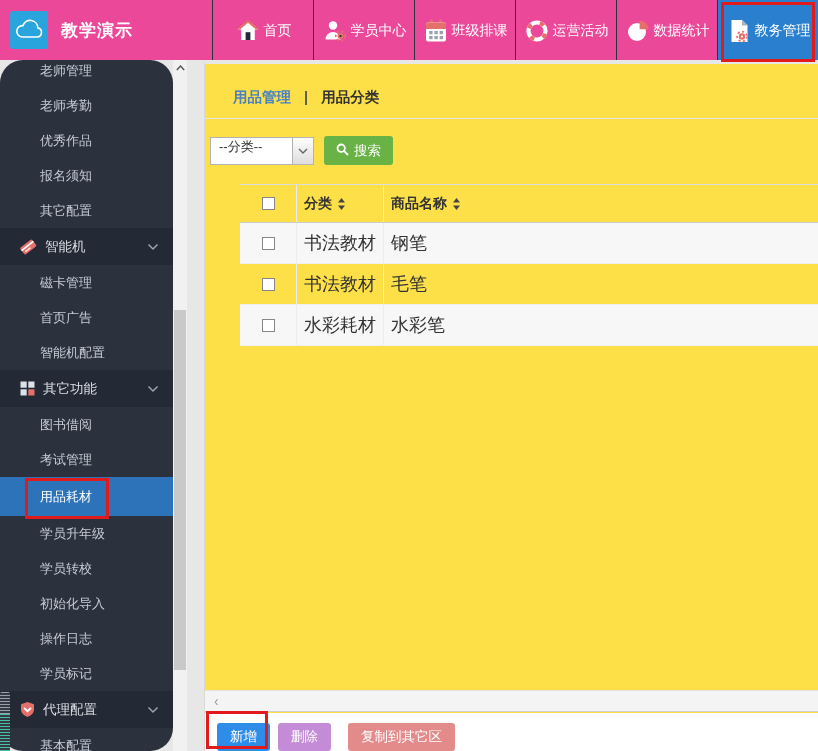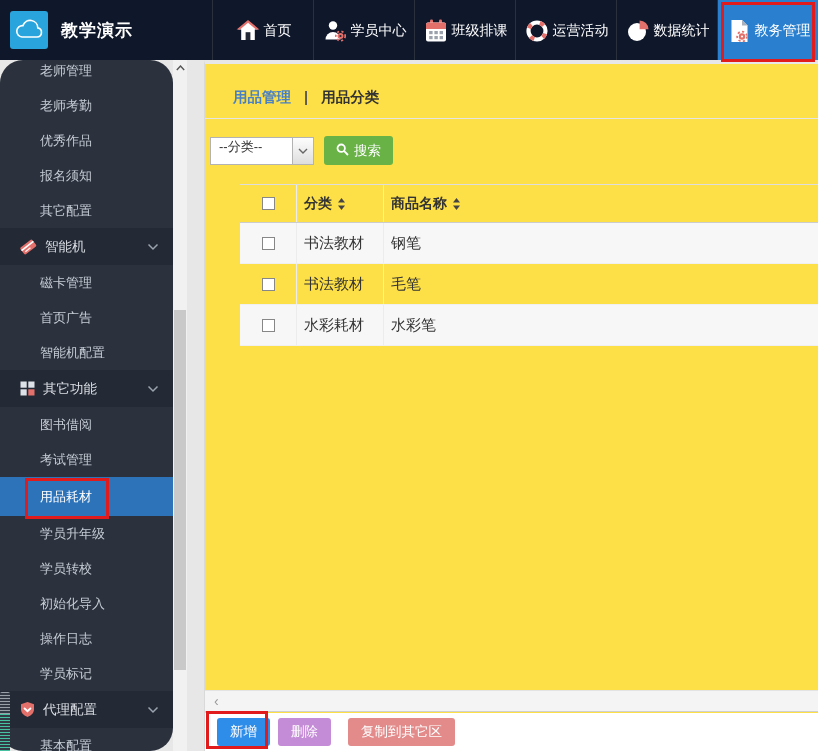--- a/index.html
+++ b/index.html
@@ -2,21 +2,21 @@
 <html><head>
 <meta charset="utf-8">
 <style>
   * { margin:0; padding:0; box-sizing:border-box; }
   html,body { width:818px; height:751px; }
   body { position:relative; overflow:hidden; background:#e7e7e7;
          font-family:"Liberation Sans","DejaVu Sans",sans-serif; }
 
   
   .topbar { position:absolute; left:0; top:0; width:818px; height:60px;
-            background:#0f172a; display:flex; z-index:10; }
+            background:#ec4899; display:flex; z-index:10; }
   .brand { width:212px; display:flex; align-items:center; padding-left:10px; }
   .brand-icon { width:38px; height:38px; background:#2aa4dc; border-radius:3px;
                 display:flex; align-items:center; justify-content:center; flex:none; }
   .brand-title { color:#fff; font-size:17px; font-weight:bold; margin-left:13px; letter-spacing:1px; }
   .nav { flex:1; display:flex; }
   .nav-item { flex:1; display:flex; flex-direction:row; align-items:center;
               justify-content:center; gap:3px; color:#fff; font-size:14px;
               border-left:1px solid #2a303c; cursor:pointer; padding-top:2px; }
   .nav-item.active { background:#2a80cf; }
   .nav-item svg { display:block; }
@@ -54,36 +54,36 @@
   .select-arrow { width:21px; align-self:stretch; border-left:1px solid #b3b3b3;
                   background:linear-gradient(#fdfdfd,#dedede);
                   display:flex; align-items:center; justify-content:center; }
   .search-btn { margin-left:10px; height:29px; padding:0 12px; background:#68b246; color:#fff;
                 border:none; border-radius:3px; font-size:13.5px; display:flex;
                 align-items:center; gap:5px; cursor:pointer; font-family:inherit; }
 
   .table { position:absolute; top:120px; left:0; right:0; border-top:1px solid #ddd;margin-left:35px; }
   .t-row { display:flex; align-items:stretch; border-bottom:1px solid #f0f0f0; }
   .t-head { height:38px; font-weight:bold; font-size:14px; color:#333; border-bottom:1px solid #ccc; }
-  .t-data { height:41px; font-size:15px; color:#333; }
+  .t-data { height:41px; font-size:18px; color:#333; }
   .t-data.striped { background:#f7f7f7; }
   .c-check { width:57px; display:flex; align-items:center; justify-content:center;
              border-right:1px solid #ececec; }
   .c-cat  { width:87px; padding-left:7px; border-right:1px solid #ececec;
             display:flex; align-items:center; gap:6px; }
   .c-name { flex:1; padding-left:7px; display:flex; align-items:center; gap:6px; }
   .cb { width:13px; height:13px; border:1px solid #878787; background:#fff; cursor:pointer; }
   .sort { display:flex; cursor:pointer; }
 
   .hscroll { position:absolute; left:0; right:0; bottom:39px; height:22px; background:#f4f4f4;
              border-top:1px solid #e3e3e3; border-bottom:1px solid #cfcfcf;
              display:flex; align-items:center; padding-left:9px; color:#999; font-size:14px; cursor:pointer; }
 
   .footer { position:absolute; left:0; right:0; bottom:0; height:38px; background:#fff;
-            display:flex; align-items:center; padding-left:12px; }
+            display:flex; align-items:flex-end; padding-left:12px; }
   .btn { height:28px; border:none; border-radius:3px; color:#fff; font-size:13.5px;
          padding:0 13px; cursor:pointer; font-family:inherit; }
   .btn-add  { background:#2f8dea; }
   .btn-del  { background:#c48cd6; margin-left:8px; }
   .btn-copy { background:#e38b8b; margin-left:17px; }
 
   
   .redbox { position:absolute; border:3px solid #e11b1b; z-index:60; pointer-events:none; }
   .rb-nav  { left:721px; top:2px;   width:94px; height:60px; }
   .rb-side { left:25px;  top:478px; width:84px; height:41px; }

